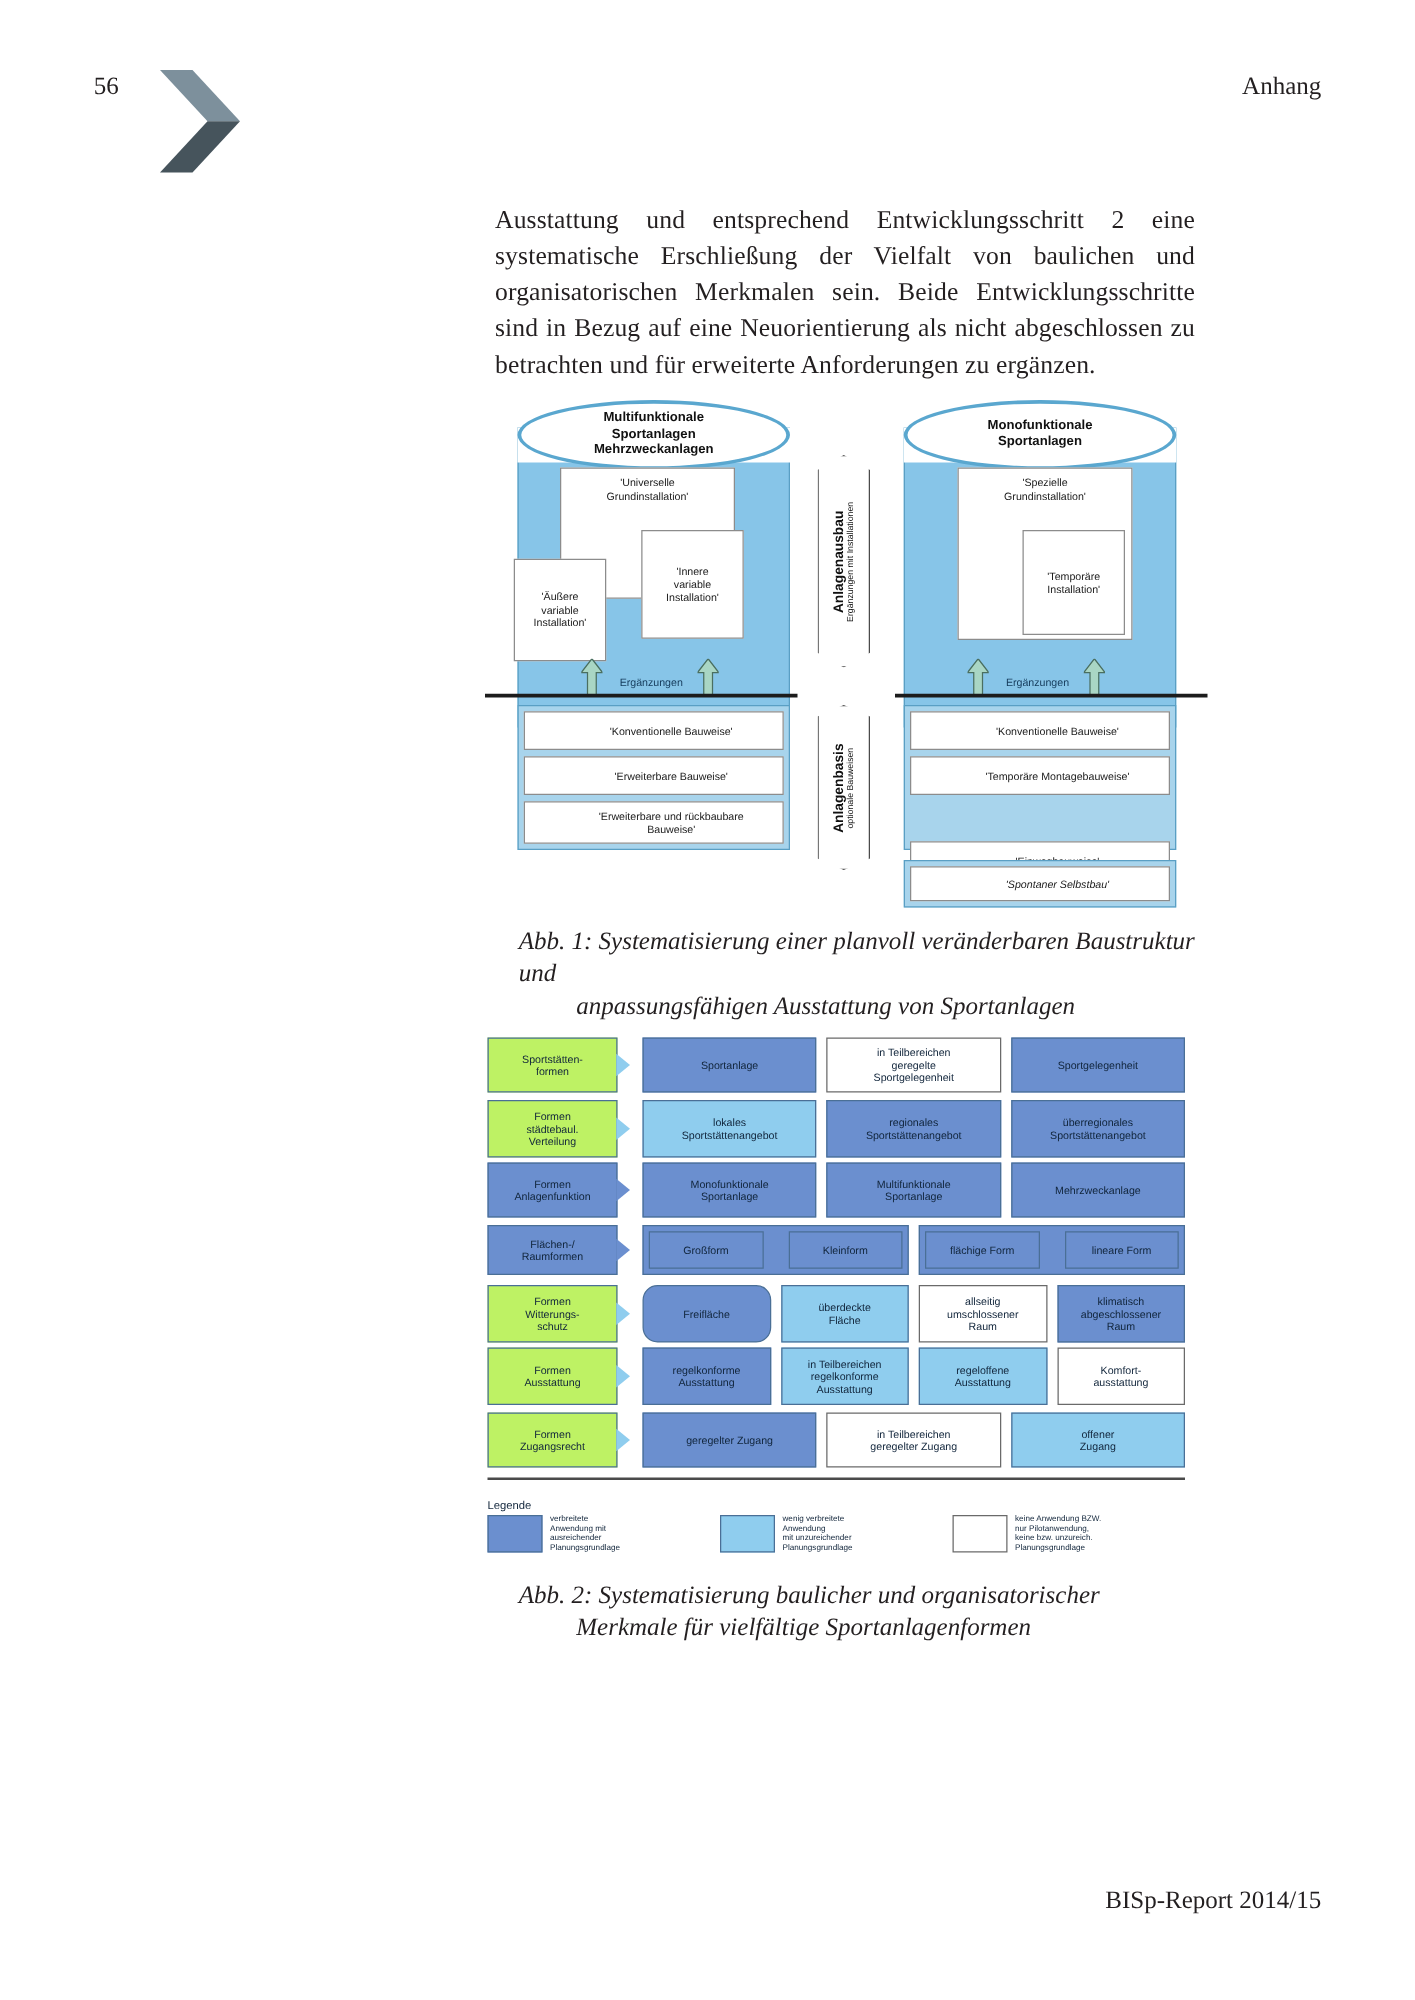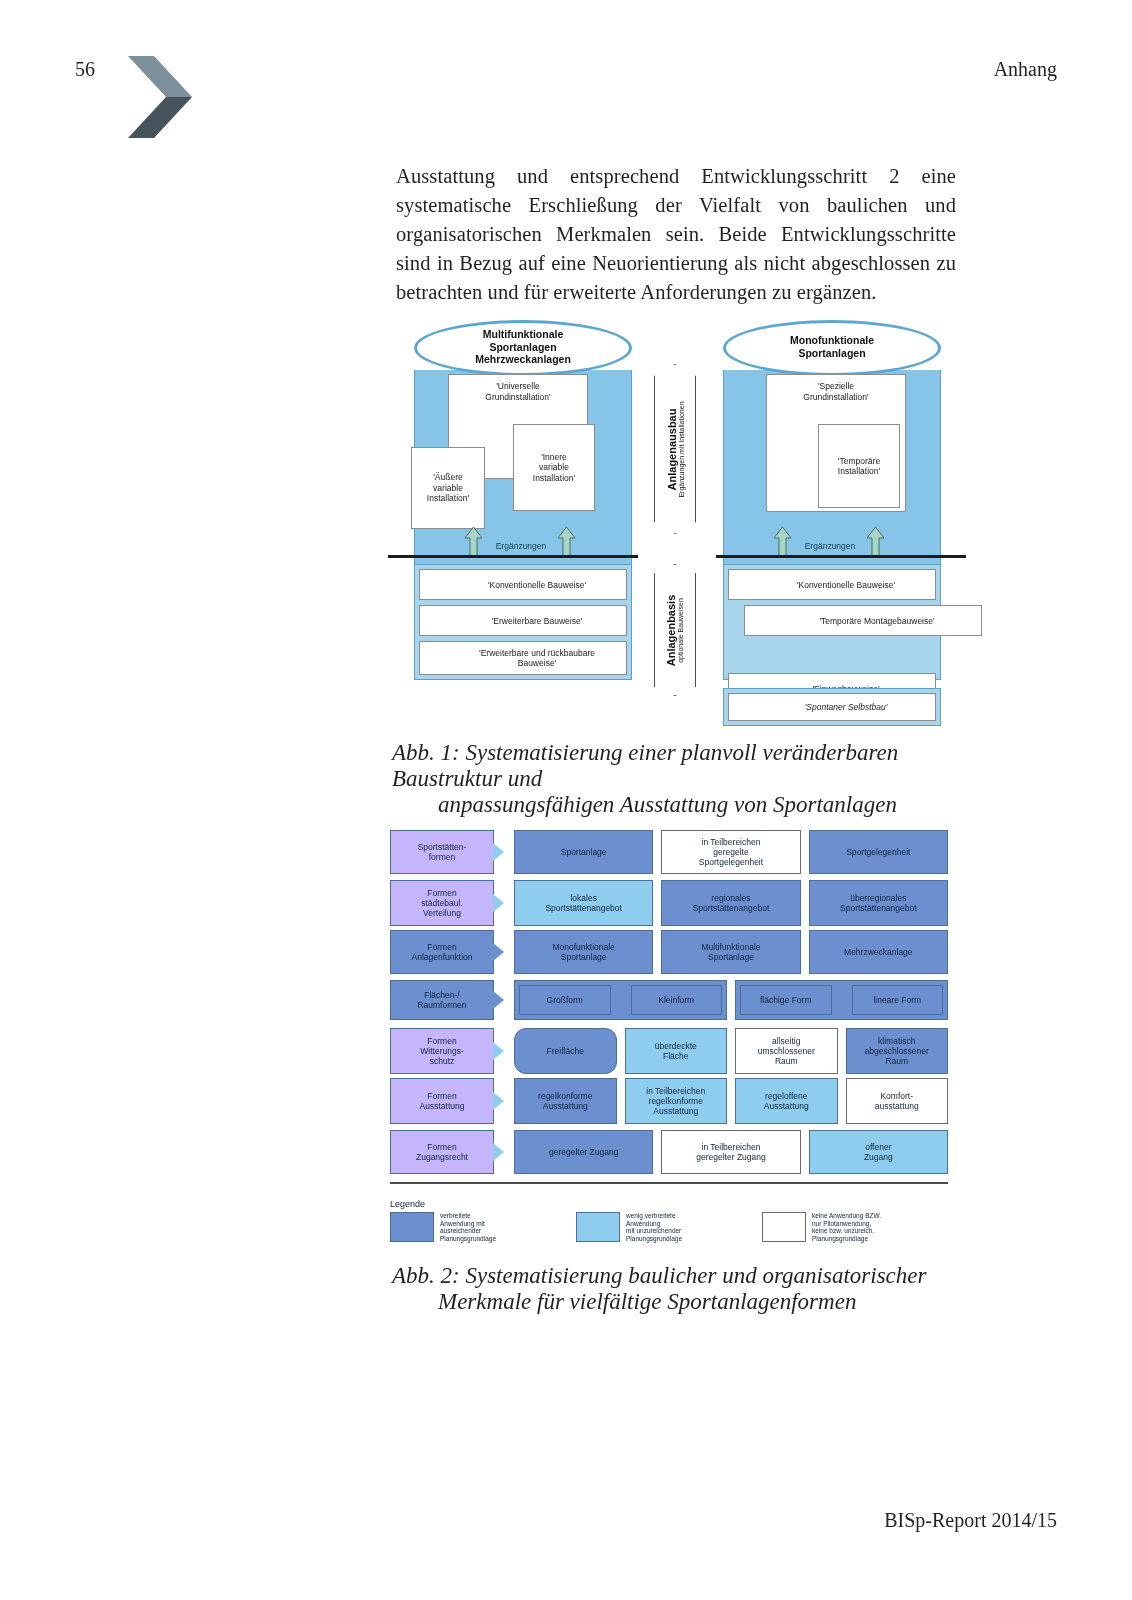--- a/index.html
+++ b/index.html
@@ -21,21 +21,21 @@
 
   
   .body-col { position:absolute; left:396px; top:162px; width:560px; }
   .body-col p {
     margin:0; font-family:"Liberation Serif", serif;
     font-size:20.5px; line-height:29px; text-align:justify;
     letter-spacing:.1px; color:#231f20;
   }
 
   
-  .caption { position:absolute; font-family:"Liberation Serif", serif; font-style:italic; font-size:23px; line-height:26px; color:#231f20; }
+  .caption { position:absolute; font-family:"Liberation Serif", serif; font-style:italic; font-size:20px; line-height:26px; color:#231f20;margin-left:23px; }
   .caption .l2 { display:block; padding-left:46px; }
 
   
   .fig1 { position:absolute; left:408px; top:312px; width:545px; height:418px; }
 
   .cyl { position:absolute; top:30px; width:218px; height:240px; background:#87c5e8; border:1px solid #5a9fc4; }
   .cyl.left  { left:6px; }
   .cyl.right { left:315px; }
   .cyl-top {
     position:absolute; top:-22px; left:-1px; width:218px; height:56px;
@@ -96,21 +96,21 @@
   .rowlabel {
     width:104px; min-height:40px; position:relative;
     font-family:"Liberation Sans", sans-serif; font-size:8.5px; line-height:10px;
     display:flex; align-items:center; justify-content:center; text-align:center;
     color:#10243a; border:1px solid #4a6f96; padding:2px 4px;
   }
   .rowlabel::after {
     content:""; position:absolute; right:-11px; top:50%; transform:translateY(-50%);
     width:0; height:0; border-top:9px solid transparent; border-bottom:9px solid transparent;
   }
-  .rowlabel.c-mid { background:#c4b5fd; }
+  .rowlabel.c-mid { background:#bef264; }
   .rowlabel.c-mid::after { border-left:11px solid #8fcdee; }
   .rowlabel.c-dark { background:#6b8fcf; }
   .rowlabel.c-dark::after { border-left:11px solid #6b8fcf; }
 
   .cells { display:flex; gap:8px; margin-left:20px; flex:1; }
   .cell {
     flex:1; min-height:40px; display:flex; align-items:center; justify-content:center;
     text-align:center; font-family:"Liberation Sans", sans-serif;
     font-size:8.5px; line-height:10px; color:#10243a; padding:2px 3px;
     border:1px solid #4a6f96;
@@ -195,21 +195,21 @@
   <svg class="up-arrow" style="left:366px; top:215px;" viewBox="0 0 17 30">
     <polygon points="8.5,0 17,11 12,11 12,30 5,30 5,11 0,11" fill="#a9d6c4" stroke="#4a6f60" stroke-width="1"></polygon>
   </svg>
   <svg class="up-arrow" style="left:459px; top:215px;" viewBox="0 0 17 30">
     <polygon points="8.5,0 17,11 12,11 12,30 5,30 5,11 0,11" fill="#a9d6c4" stroke="#4a6f60" stroke-width="1"></polygon>
   </svg>
   <div class="erg-label" style="left:387px; top:229px; width:70px;">Ergänzungen</div>
 
   <div class="base-wrap" style="left:315px; top:252px; width:218px; height:116px;"></div>
   <div class="base-box" style="left:320px; top:257px; width:208px; height:31px;">'Konventionelle Bauweise'</div>
-  <div class="base-box" style="left:320px; top:293px; width:238px; height:31px;margin-left:16px;">'Temporäre Montagebauweise'</div>
+  <div class="base-box" style="left:320px; top:293px; width:208px; height:31px;">'Temporäre Montagebauweise'</div>
   <div class="base-box" style="left:320px; top:329px; width:208px; height:31px;margin-top:32px;">'Einwegbauweise'</div>
 
   <div class="base-wrap" style="left:315px; top:376px; width:218px; height:38px;"></div>
   <div class="base-box" style="left:320px; top:381px; width:208px; height:28px;font-style:italic;">'Spontaner Selbstbau'</div>
 
   <div class="hline" style="left:-20px; top:243px; width:250px;"></div>
   <div class="hline" style="left:308px; top:243px; width:250px;"></div>
 
   <div class="hexbox" style="left:246px; top:52px; width:42px; height:170px;">
     <div class="vtext">

